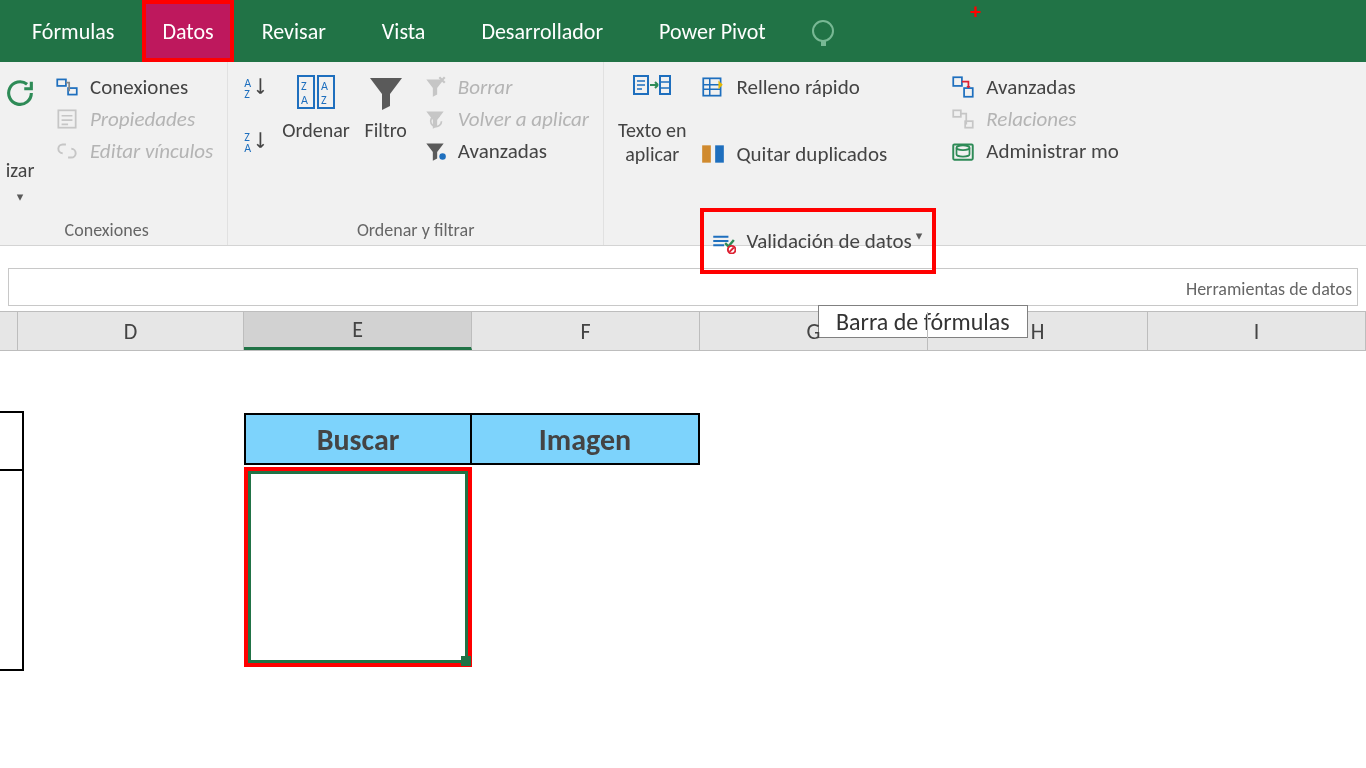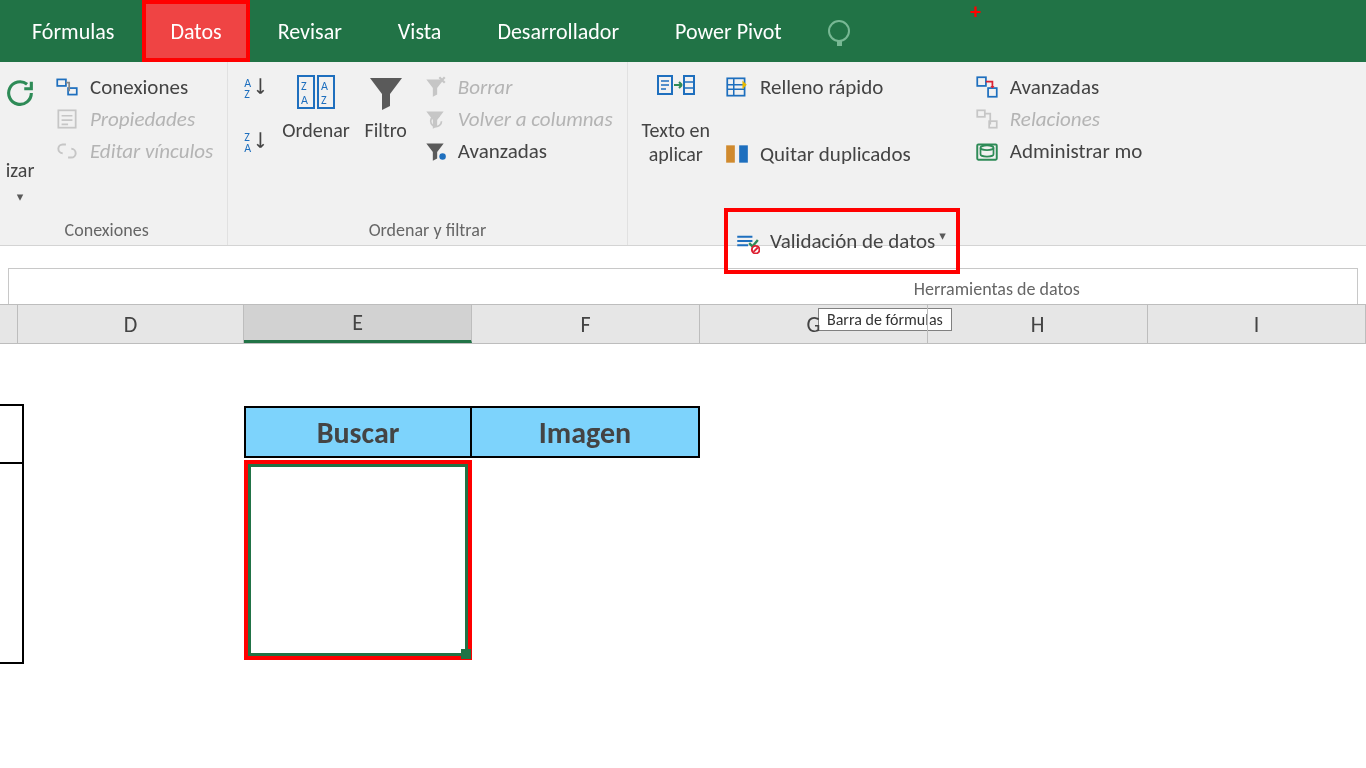--- a/index.html
+++ b/index.html
@@ -18,23 +18,23 @@
   }
   .tab {
     display: flex; align-items: center; justify-content: center;
     padding: 0 28px;
     font-size: 22px;
     color: #ffffff;
     cursor: pointer;
   }
   .tab.active-frame {
     border: 4px solid #ff0000;
-    background: #ef4444;
+    background: #be185d;
     color: #ffffff;
-    padding: 0 24px;
+    padding: 0 16px;
   }
   .tell-me {
     display: flex; align-items: center; gap: 10px;
     padding: 0 18px;
     color: #78b894;
     font-size: 21px;
   }
   .tell-me .bulb {
     width: 22px; height: 22px;
     border: 2px solid #78b894;
@@ -100,22 +100,22 @@
   .fbar {
     margin: 8px 8px 0 8px;
     height: 38px;
     border: 1px solid #c8c8c8;
     background: #fff;
   }
   .fbar-tip {
     display: inline-block;
     background: #fff;
     border: 1px solid #808080;
-    font-size: 16px; color: #333;
-    padding: 1px 8px;
+    font-size: 24px; color: #333;
+    padding: 1px 17px;
     margin-left: 818px;
     margin-top: -1px;
   }
 
   
   .colhdrs {
     display: flex;
     height: 40px;
     background: #e6e6e6;
     border-bottom: 1px solid #bdbdbd;
@@ -284,21 +284,21 @@
           </span>
           <span>Borrar</span>
         </div>
         <div class="cmd disabled">
           <span class="ic">
             <svg viewBox="0 0 24 24">
                 <path d="M4 5h16L14 13v6l-4 2v-8z" fill="#c6c6c6"></path>
                 <path d="M18 14a5 5 0 1 1-2-4" fill="none" stroke="#c6c6c6" stroke-width="1.6"></path>
               </svg>
           </span>
-          <span>Volver a columnas</span>
+          <span>Volver a aplicar</span>
         </div>
         <div class="cmd">
           <span class="ic">
             <svg viewBox="0 0 24 24">
                 <path d="M4 5h16L14 13v6l-4 2v-8z" fill="#5a5a5a"></path>
                 <circle cx="19" cy="17" r="3" fill="#1e6fbe"></circle>
               </svg>
           </span>
           <span>Avanzadas</span>
         </div>
@@ -386,21 +386,21 @@
             <svg viewBox="0 0 24 24">
                 <rect x="3" y="6" width="18" height="14" rx="1" fill="none" stroke="#2e8b57" stroke-width="1.8"></rect>
                 <ellipse cx="12" cy="9" rx="6" ry="2.2" fill="none" stroke="#2e8b57" stroke-width="1.6"></ellipse>
                 <path d="M6 9v6a6 2.2 0 0 0 12 0V9" fill="none" stroke="#2e8b57" stroke-width="1.6"></path>
               </svg>
           </span>
           <span>Administrar mo</span>
         </div>
       </div>
     </div>
-    <div class="group-label" style="text-align:center">Herramientas de datos</div>
+    <div class="group-label" style="text-align:right">Herramientas de datos</div>
   </div>
 </div>
 
 <div class="fbar-wrap">
   <div class="fbar"></div>
   <span class="fbar-tip">Barra de fórmulas</span>
 </div>
 
 <div class="colhdrs">
   <div class="ch" style="width:18px;border-right:1px solid #bdbdbd;"></div>

